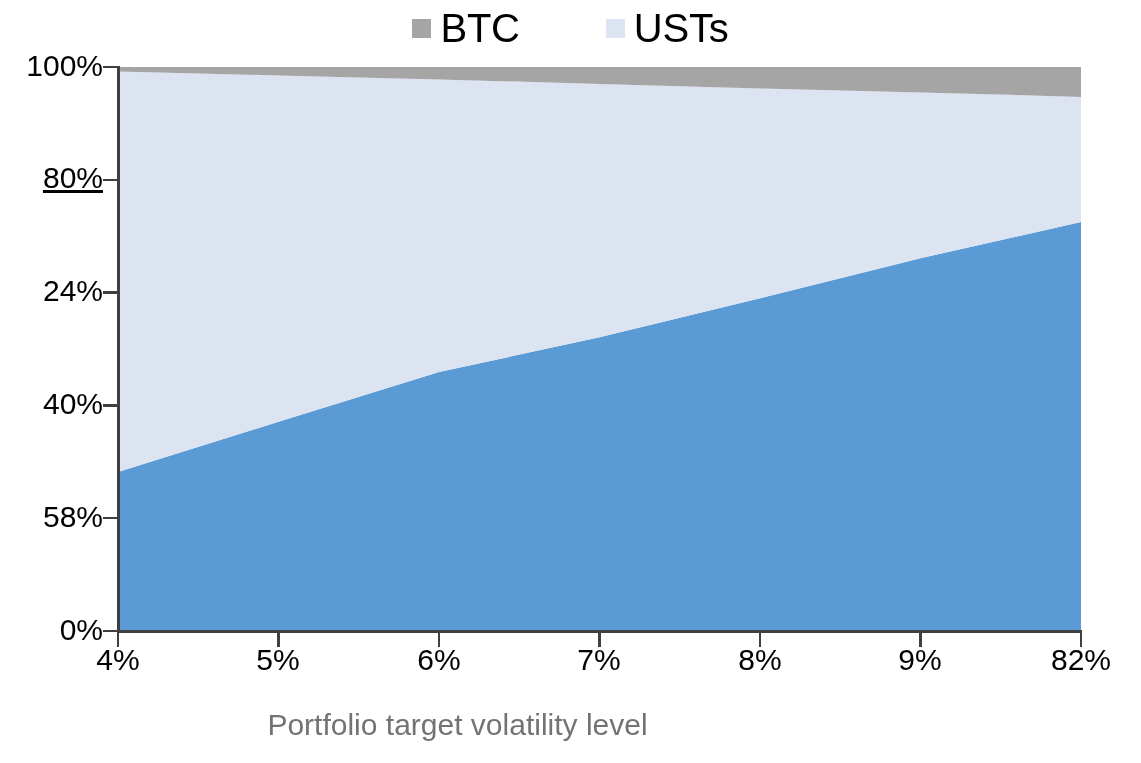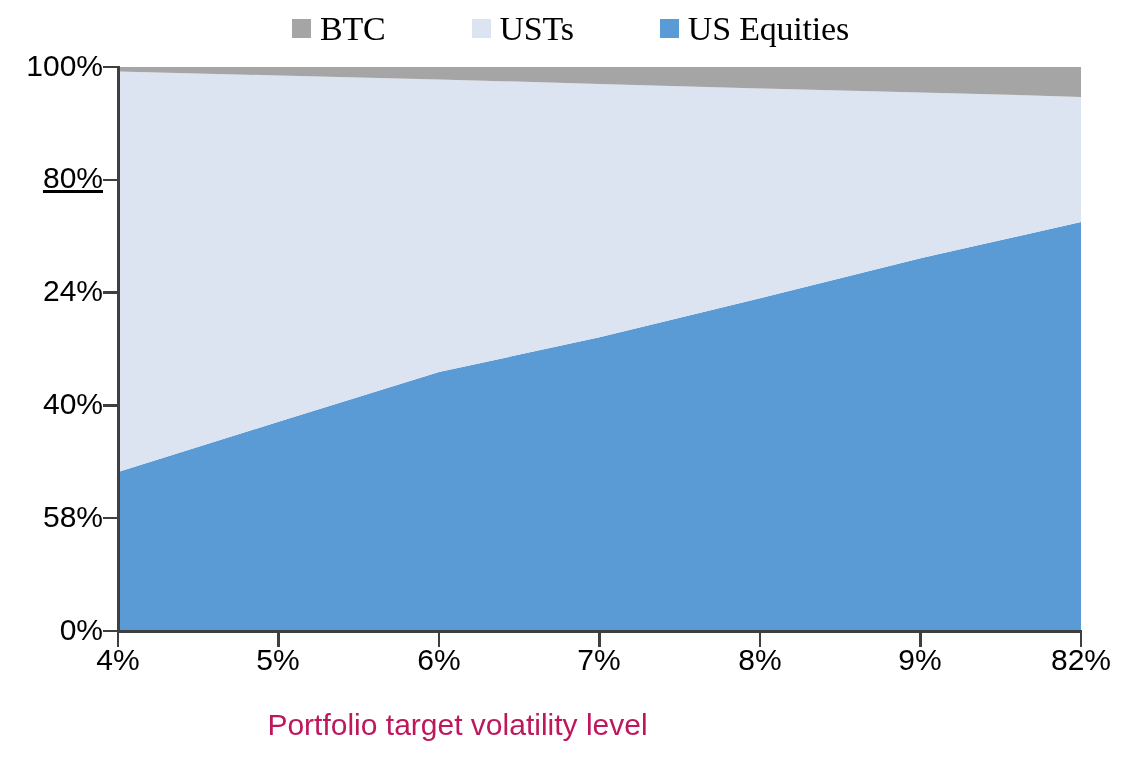--- a/index.html
+++ b/index.html
@@ -40,26 +40,25 @@
     flex-direction: row;
     align-items: center;
     gap: 9px;
   }
   .legend-swatch {
     width: 19px;
     height: 19px;
     display: block;
   }
   .legend-label {
-    font-size: 34px;
+    font-size: 40px;
     line-height: 31px;
     color: #000000;
     white-space: nowrap;
     letter-spacing: -0.2px;
-    font-family: Liberation Serif, serif;
   }
 
   
   #plot-wrap {
     position: absolute;
     left: 0;
     top: 0;
     width: 1141px;
     height: 763px;
   }
@@ -104,40 +103,36 @@
     white-space: nowrap;
   }
   #xaxis-title {
     position: absolute;
     left: 0;
     top: 708px;
     width: 915px;
     text-align: center;
     font-size: 30px;
     line-height: 34px;
-    color: #be185d;
+    color: #737373;
   }
 </style>
 </head>
 <body>
 
 <div id="chart-root">
 
   <div id="legend">
     <div class="legend-item">
       <span class="legend-swatch" style="background:#A5A5A5;"></span>
       <span class="legend-label">BTC</span>
     </div>
     <div class="legend-item">
       <span class="legend-swatch" style="background:#DCE3F1;"></span>
       <span class="legend-label">USTs</span>
-    </div>
-    <div class="legend-item">
-      <span class="legend-swatch" style="background:#5B9BD5;"></span>
-      <span class="legend-label">US Equities</span>
     </div>
   </div>
 
   <div id="plot-wrap">
     <svg id="plot-svg" width="1141" height="763">
       <g id="series-layer">
           <path d="M118.00,471.95 L278.50,421.76 L439.00,372.12 L599.50,337.16 L760.00,298.24 L920.50,258.20 L1081.00,222.10 L1081.00,631.00 L920.50,631.00 L760.00,631.00 L599.50,631.00 L439.00,631.00 L278.50,631.00 L118.00,631.00 Z" fill="#5B9BD5" stroke="none"></path>
           <path d="M118.00,71.51 L278.50,75.46 L439.00,79.41 L599.50,83.92 L760.00,88.43 L920.50,92.38 L1081.00,96.89 L1081.00,222.10 L920.50,258.20 L760.00,298.24 L599.50,337.16 L439.00,372.12 L278.50,421.76 L118.00,471.95 Z" fill="#DCE3F1" stroke="none"></path>
           <path d="M118.00,67.00 L278.50,67.00 L439.00,67.00 L599.50,67.00 L760.00,67.00 L920.50,67.00 L1081.00,67.00 L1081.00,96.89 L920.50,92.38 L760.00,88.43 L599.50,83.92 L439.00,79.41 L278.50,75.46 L118.00,71.51 Z" fill="#A5A5A5" stroke="none"></path>
         </g>

